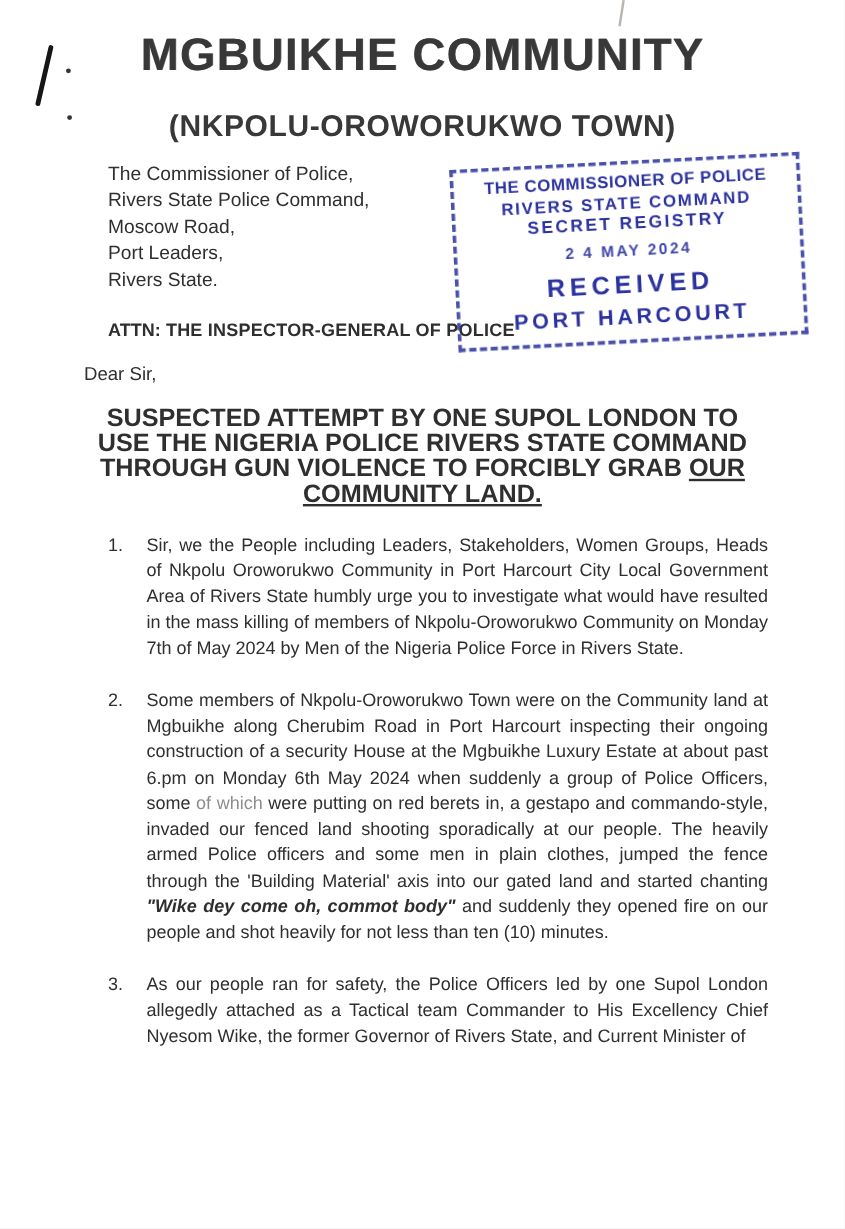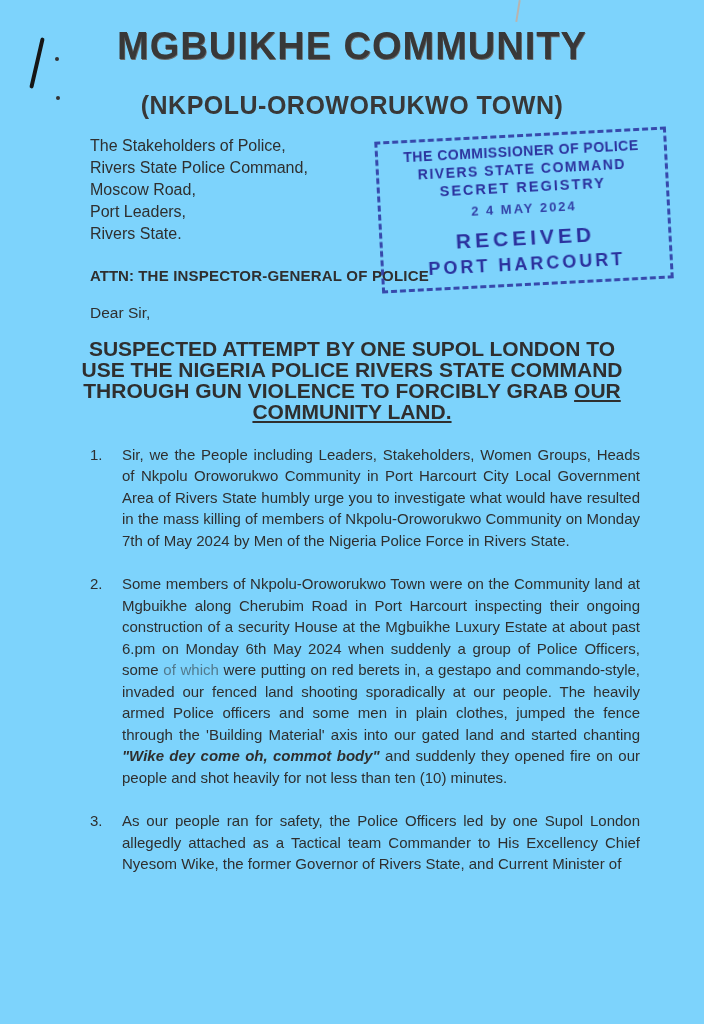--- a/index.html
+++ b/index.html
@@ -2,21 +2,21 @@
 <html><head>
 <meta charset="utf-8">
 <style>
   * { box-sizing: border-box; margin: 0; padding: 0; }
   html,body { background:#e9e9e9; }
   .page {
     position: relative;
     width: 704px;
     height: 1024px;
     margin: 0 auto;
-    background: #7dd3fc;
+    background: #ffffff;
     font-family: "Liberation Sans", sans-serif;
     color: #2f2f2f;
     overflow: hidden;
     padding-top: 26px;
   }
   
   .letterhead { text-align: center; color:#383838; }
   .lh-title {
     font-size: 38px;
     font-weight: bold;
@@ -72,21 +72,21 @@
   .stamp .s-line1 { font-size: 14px; font-weight: bold; letter-spacing: 0.5px; }
   .stamp .s-line2 { font-size: 14px; font-weight: bold; letter-spacing: 1.5px; }
   .stamp .s-line3 { font-size: 14.5px; font-weight: bold; letter-spacing: 2px; }
   .stamp .s-date  { font-size: 13px; font-weight: bold; letter-spacing: 2px; margin-top: 5px; opacity:0.9; }
   .stamp .s-received { font-size: 21px; font-weight: bold; letter-spacing: 4px; margin-top: 8px; }
   .stamp .s-city { font-size: 18px; font-weight: bold; letter-spacing: 3px; margin-top: 1px; }
   
   .attn-line { margin: 22px 0 0 90px; font-size: 15px; }
   .attn-label { font-weight: bold; }
   .attn-text { font-weight: bold; letter-spacing: 0.2px; text-align: center; }
-  .salutation { margin: 20px 0 0 90px; font-size: 15.5px; }
+  .salutation { margin: 20px 0 0 70px; font-size: 15.5px; }
   .subject-1 {
     margin: 20px auto 0;
     max-width: 545px;
     text-align: center;
     font-size: 15px;
     font-weight: bold;
     line-height: 21px;
   }
   .subject-2 {
     margin: 16px auto 0;
@@ -115,21 +115,21 @@
   <div class="pen-dot d2"></div>
   <div class="scan-mark"></div>
 
   <div class="letterhead">
     <div class="lh-title">MGBUIKHE COMMUNITY</div>
     <div class="lh-subtitle">(NKPOLU-OROWORUKWO TOWN)</div>
   </div>
 
 
   <div class="recipient">
-    <div>The Stakeholders of Police,</div>
+    <div>The Commissioner of Police,</div>
     <div>Rivers State Police Command,</div>
     <div>Moscow Road,</div>
     <div>Port Leaders,</div>
     <div>Rivers State.</div>
   </div>
 
   <div class="stamp">
     <div class="s-line1">THE COMMISSIONER OF POLICE</div>
     <div class="s-line2">RIVERS STATE COMMAND</div>
     <div class="s-line3">SECRET REGISTRY</div>

